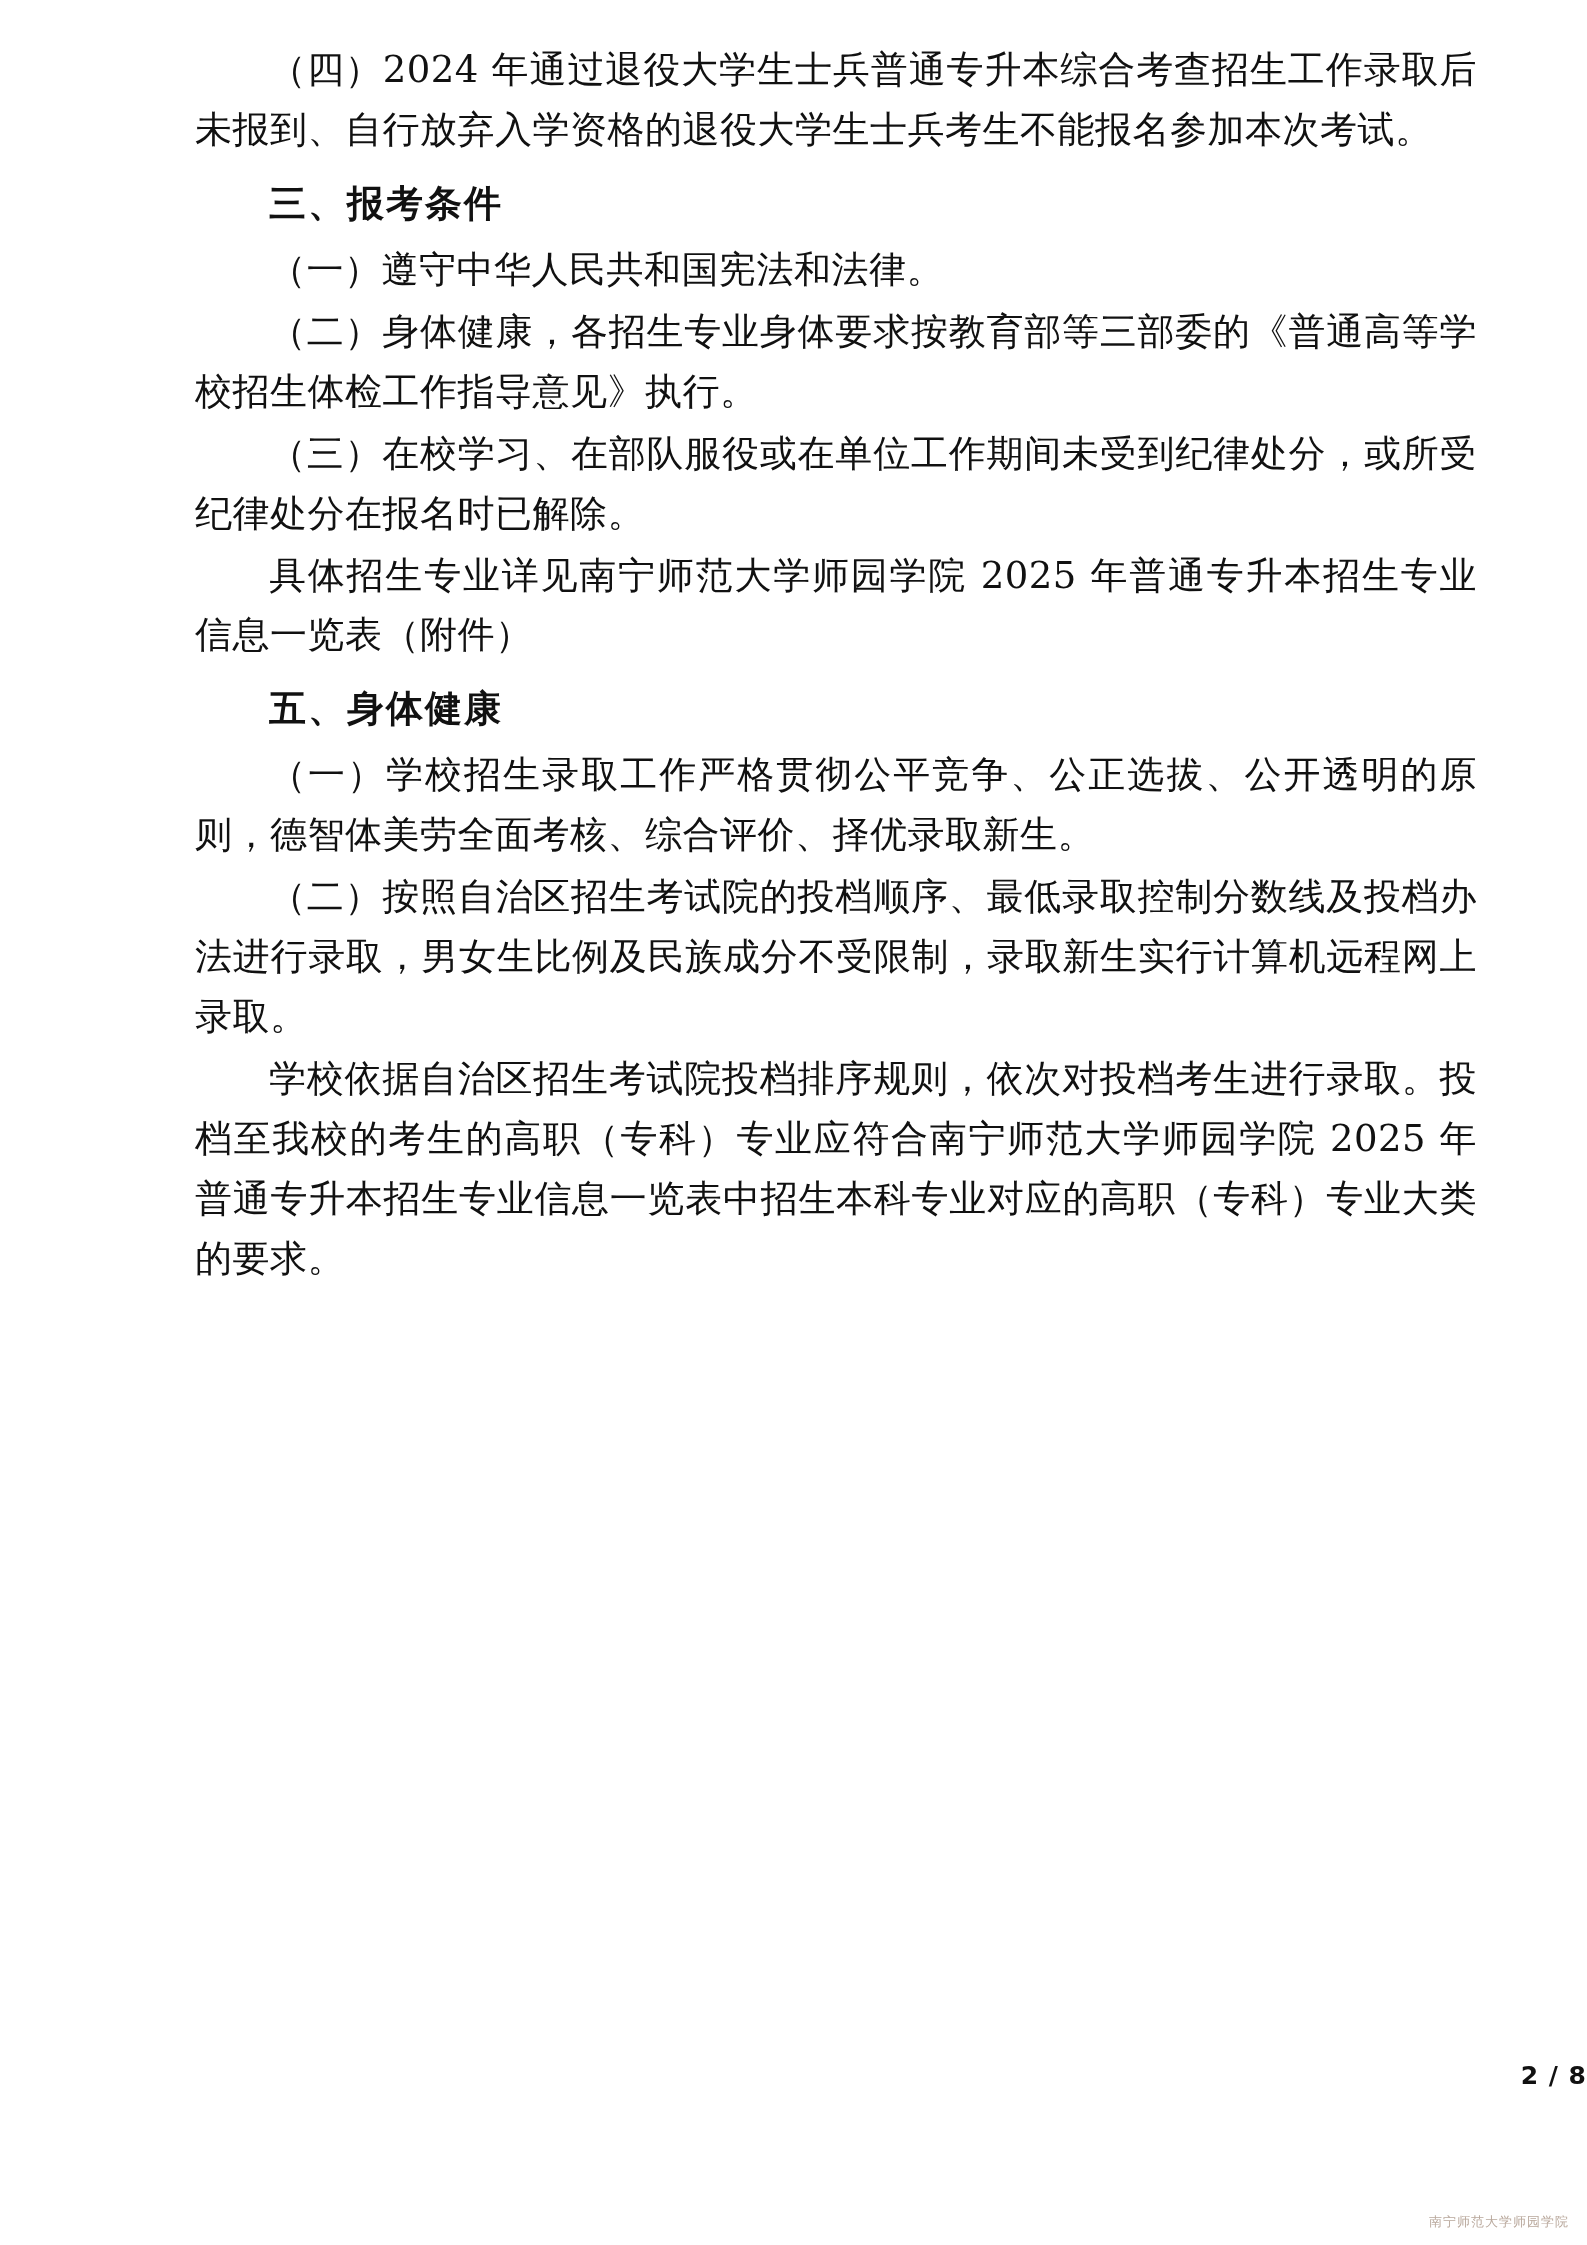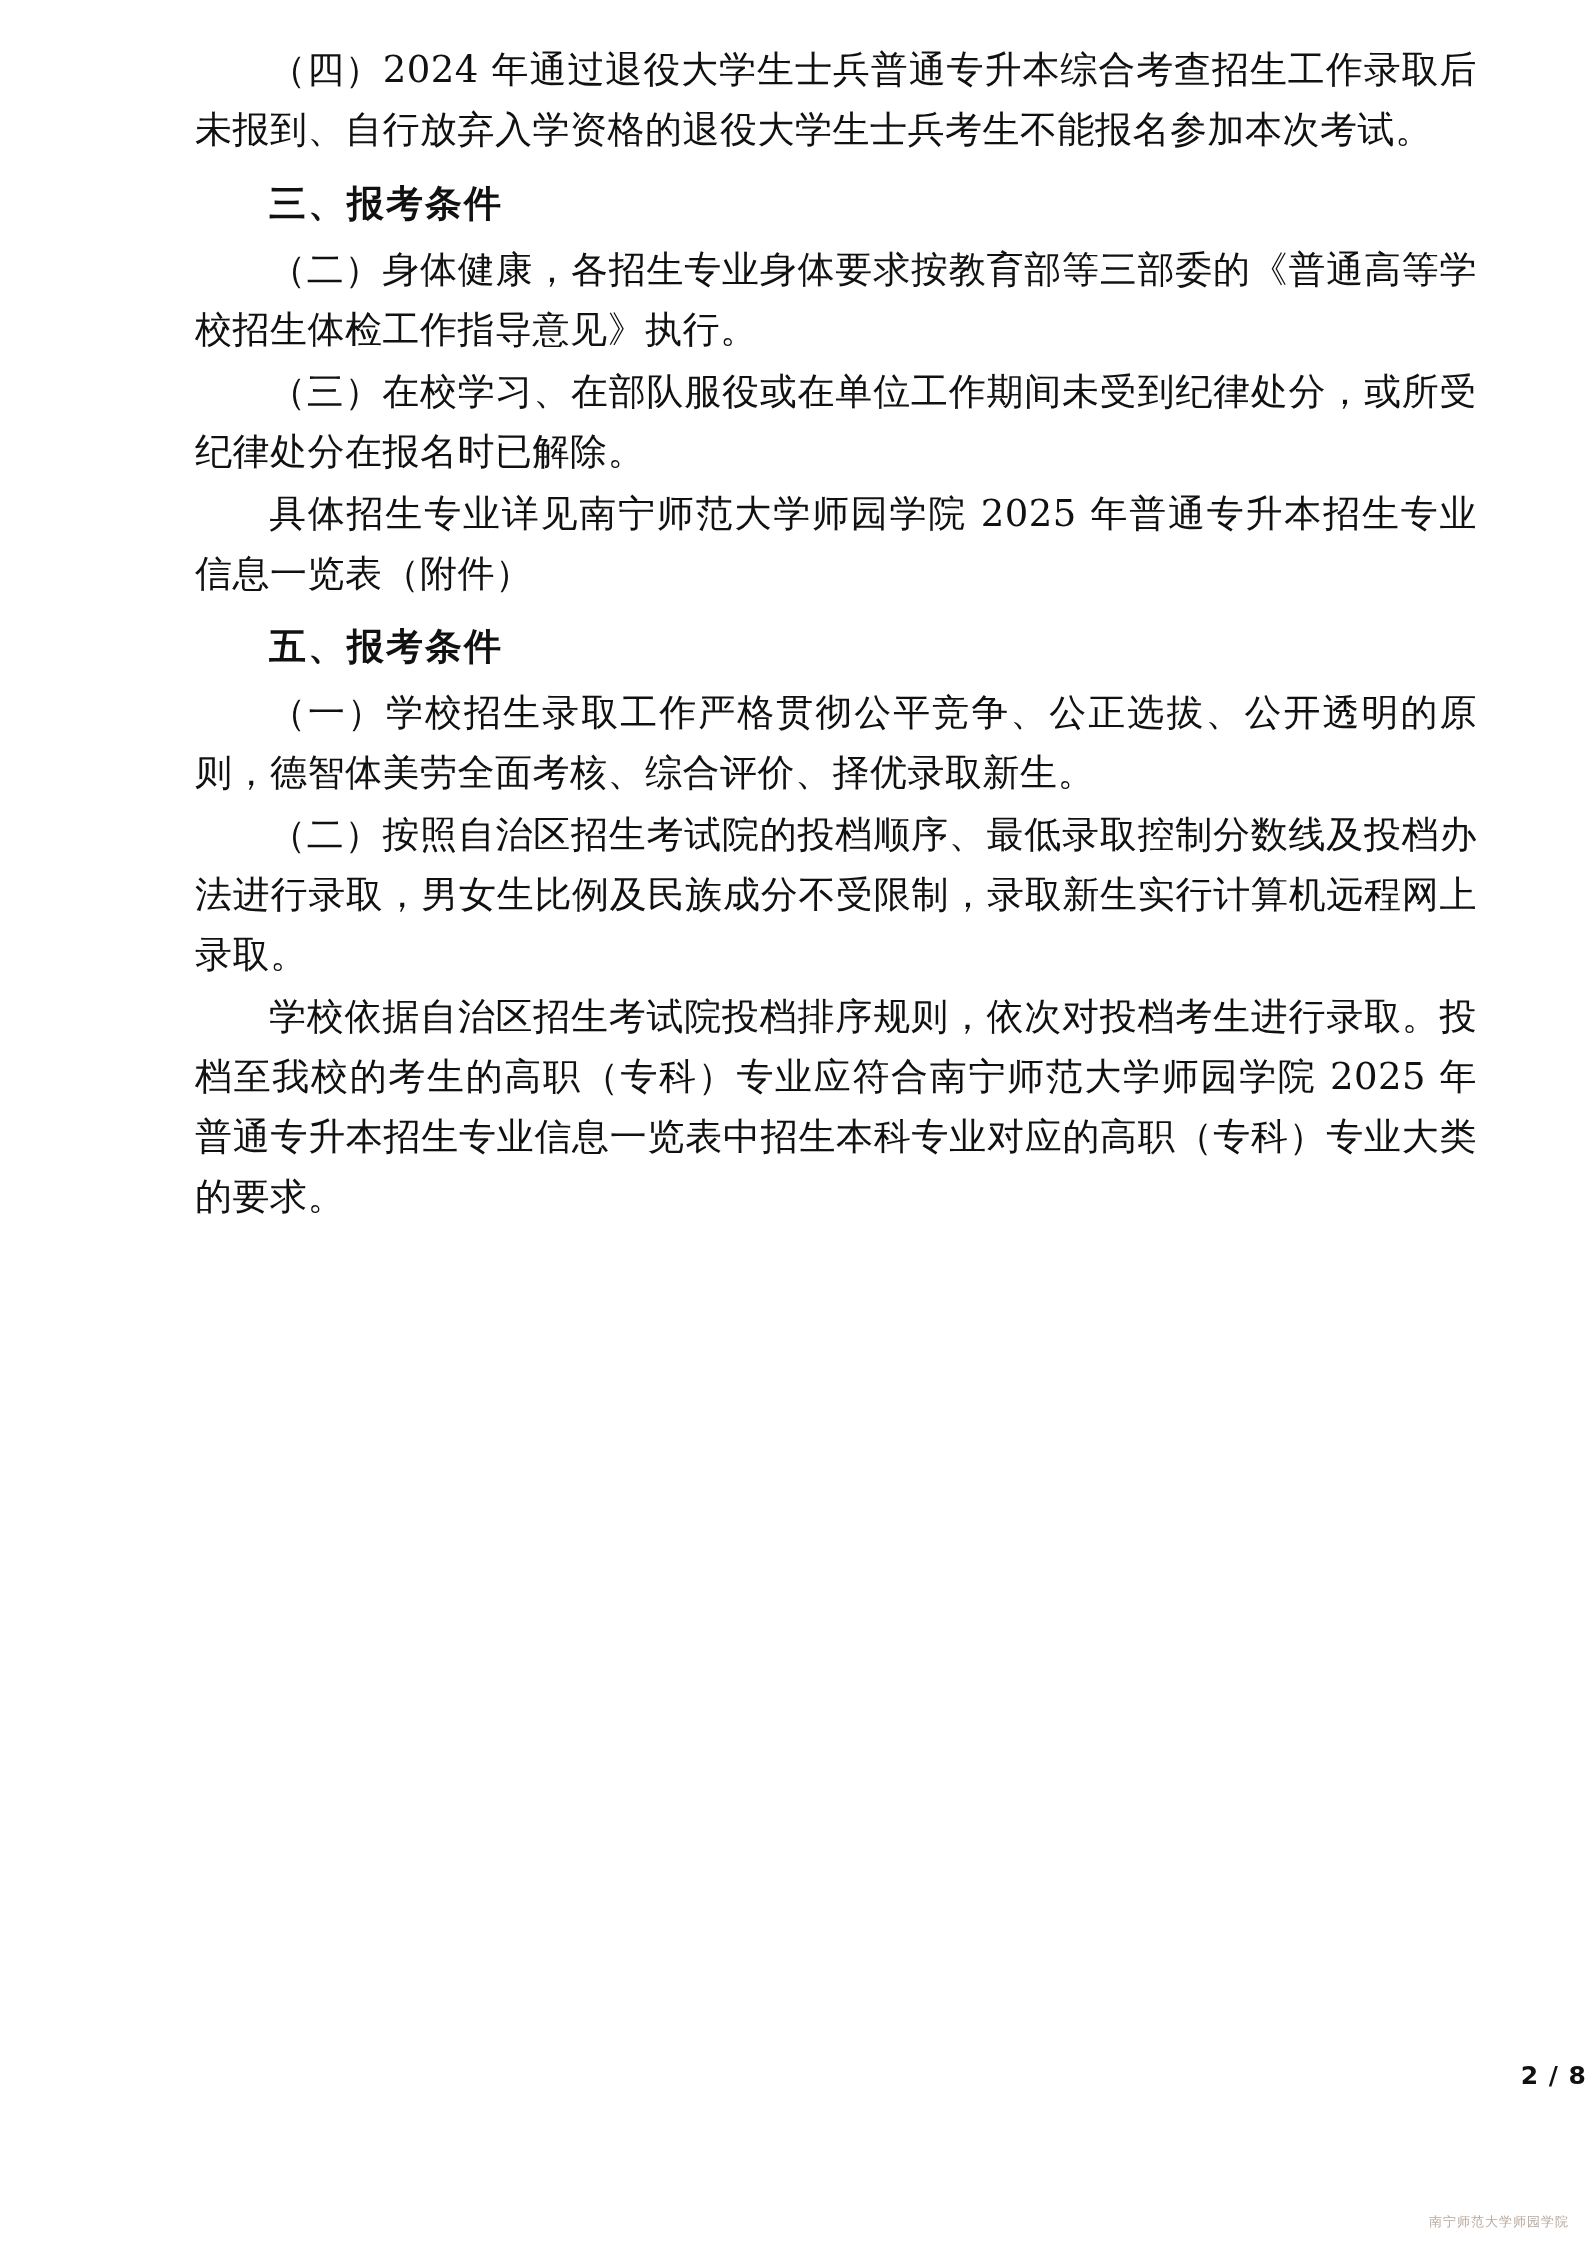--- a/index.html
+++ b/index.html
@@ -68,29 +68,30 @@
 </head>
 <body>
 
 <div class="page">
   <div class="doc-body">
 
     <p class="para">（四）2024 年通过退役大学生士兵普通专升本综合考查招生工作录取后未报到、自行放弃入学资格的退役大学生士兵考生不能报名参加本次考试。</p>
 
     <p class="heading">三、报考条件</p>
 
+    <p class="para">（一）遵守中华人民共和国宪法和法律。</p>
 
     <p class="para">（二）身体健康，各招生专业身体要求按教育部等三部委的《普通高等学校招生体检工作指导意见》执行。</p>
 
     <p class="para">（三）在校学习、在部队服役或在单位工作期间未受到纪律处分，或所受纪律处分在报名时已解除。</p>
 
 
     <p class="para">具体招生专业详见南宁师范大学师园学院 2025 年普通专升本招生专业信息一览表（附件）</p>
 
-    <p class="heading">五、报考条件</p>
+    <p class="heading">五、身体健康</p>
 
     <p class="para">（一）学校招生录取工作严格贯彻公平竞争、公正选拔、公开透明的原则，德智体美劳全面考核、综合评价、择优录取新生。</p>
 
     <p class="para">（二）按照自治区招生考试院的投档顺序、最低录取控制分数线及投档办法进行录取，男女生比例及民族成分不受限制，录取新生实行计算机远程网上录取。</p>
 
 
     <p class="para">学校依据自治区招生考试院投档排序规则，依次对投档考生进行录取。投档至我校的考生的高职（专科）专业应符合南宁师范大学师园学院 2025 年普通专升本招生专业信息一览表中招生本科专业对应的高职（专科）专业大类的要求。</p>
 
   </div>
 </div>

